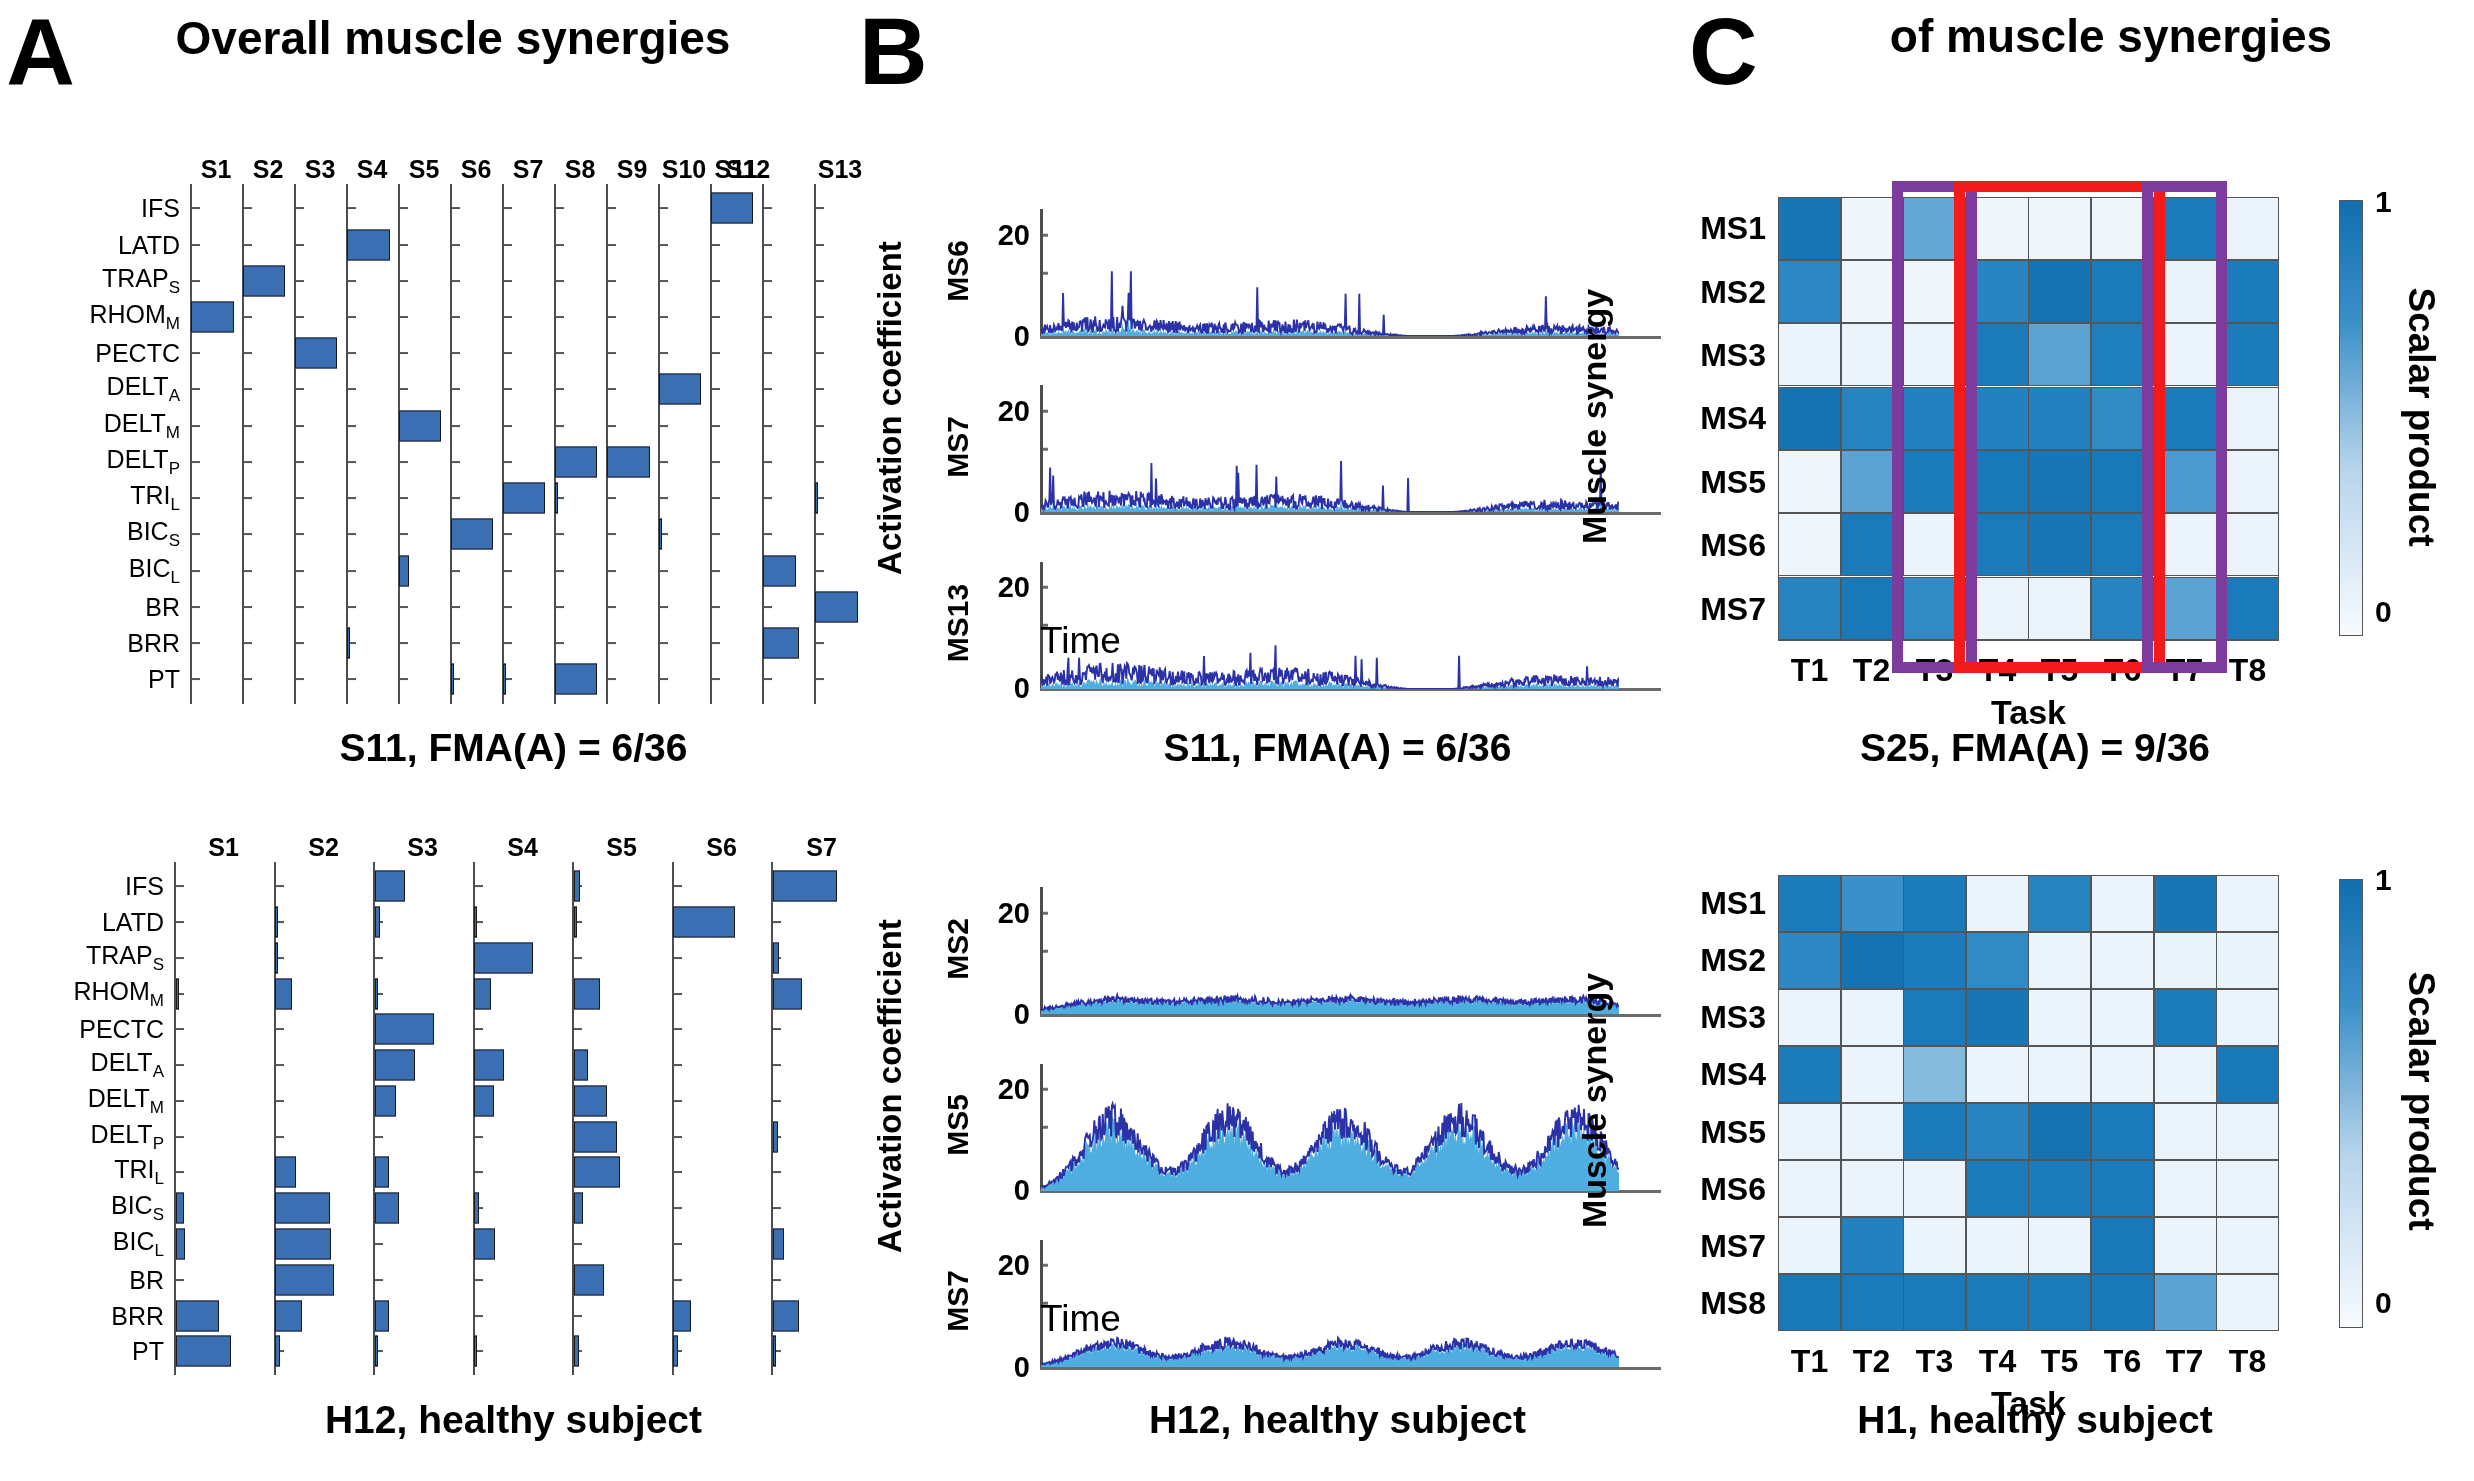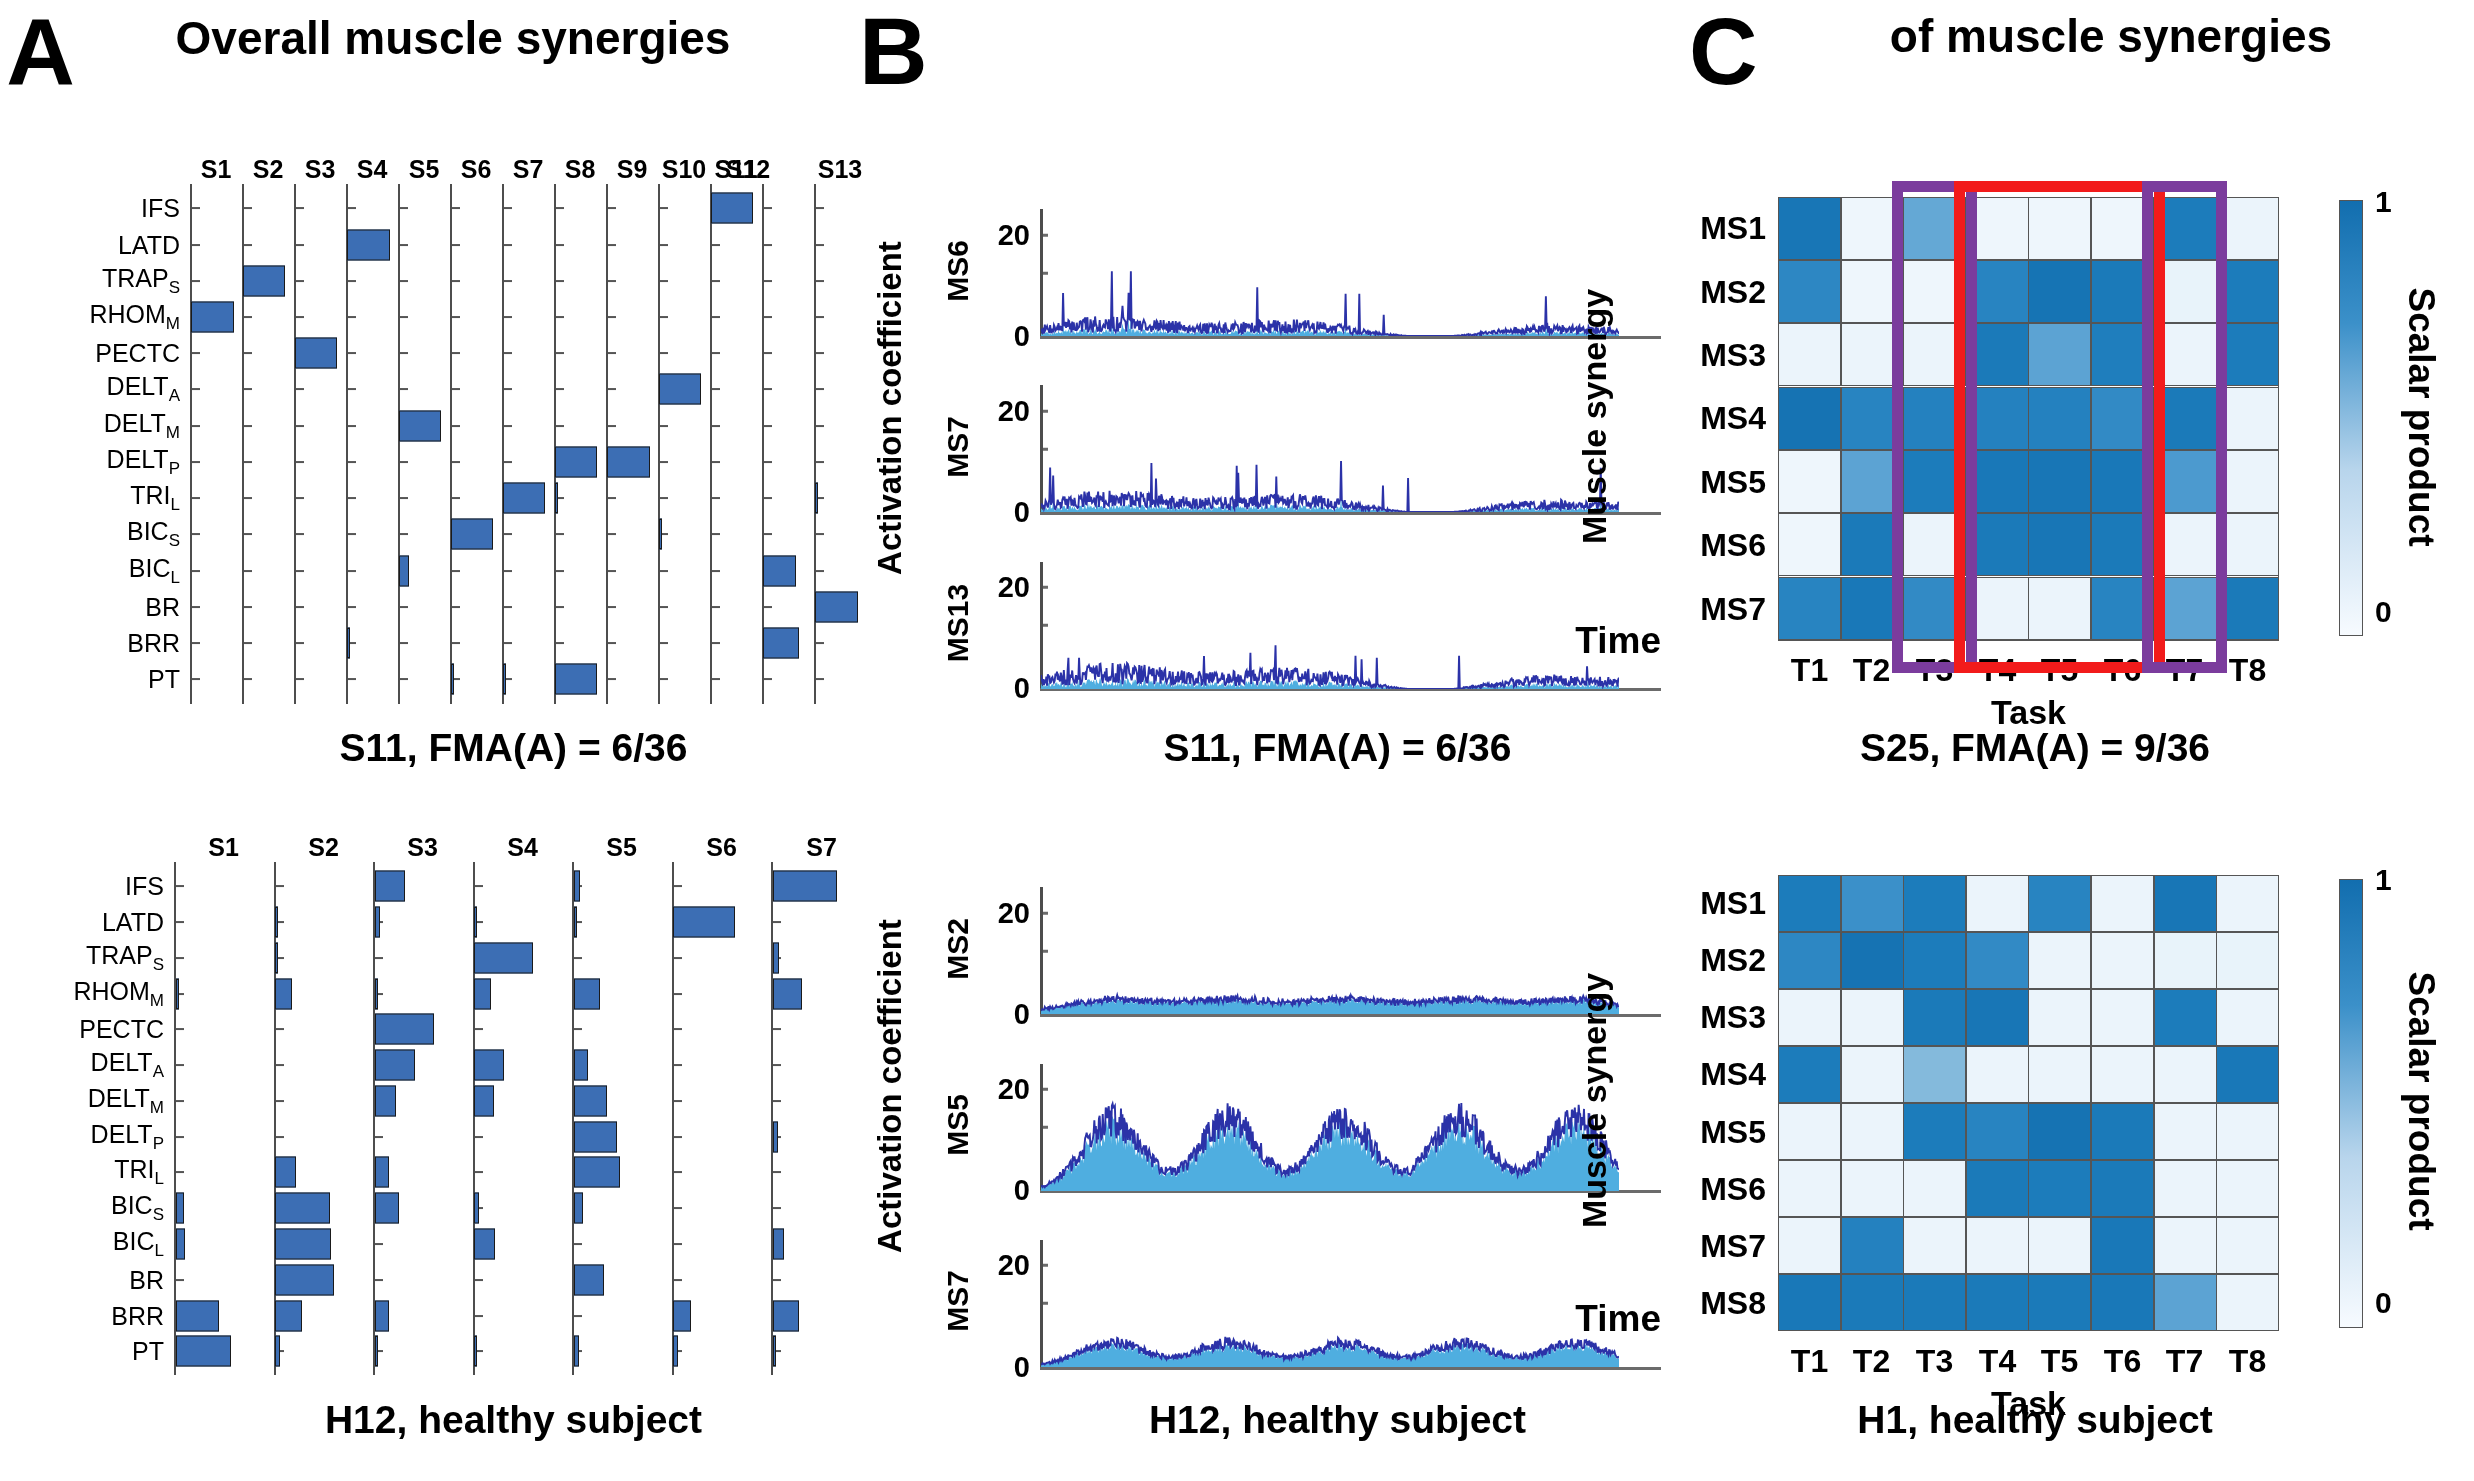--- a/index.html
+++ b/index.html
@@ -56,21 +56,21 @@
   .trace-tick-label {
     position:absolute; font-weight:bold; font-size:29px; text-align:right;
     white-space:nowrap; transform:translateY(-50%);
   }
   .trace-axis { position:absolute; width:2.5px; background:#4d4d4d; }
   .trace-baseline { position:absolute; height:2.5px; background:#6b6b6b; }
   .trace-tickmark { position:absolute; width:7.6px; height:2.5px; background:#6b6b6b;
     transform:translateY(-50%); }
   .trace-svg { position:absolute; }
   .xlabel-time {
-    position:absolute; font-weight:bold; font-size:37px; text-align:right;
+    position:absolute; font-weight:normal; font-size:37px; text-align:left;
   }
   .hm-ylabel {
     position:absolute; font-weight:bold; font-size:34px; white-space:nowrap;
     transform-origin:center center; transform:rotate(-90deg); text-align:center;
   }
   .hm-xlabel {
     position:absolute; font-weight:bold; font-size:34px; text-align:center;
   }
   .hm-rowlab {
     position:absolute; font-weight:bold; font-size:32px; text-align:right;

